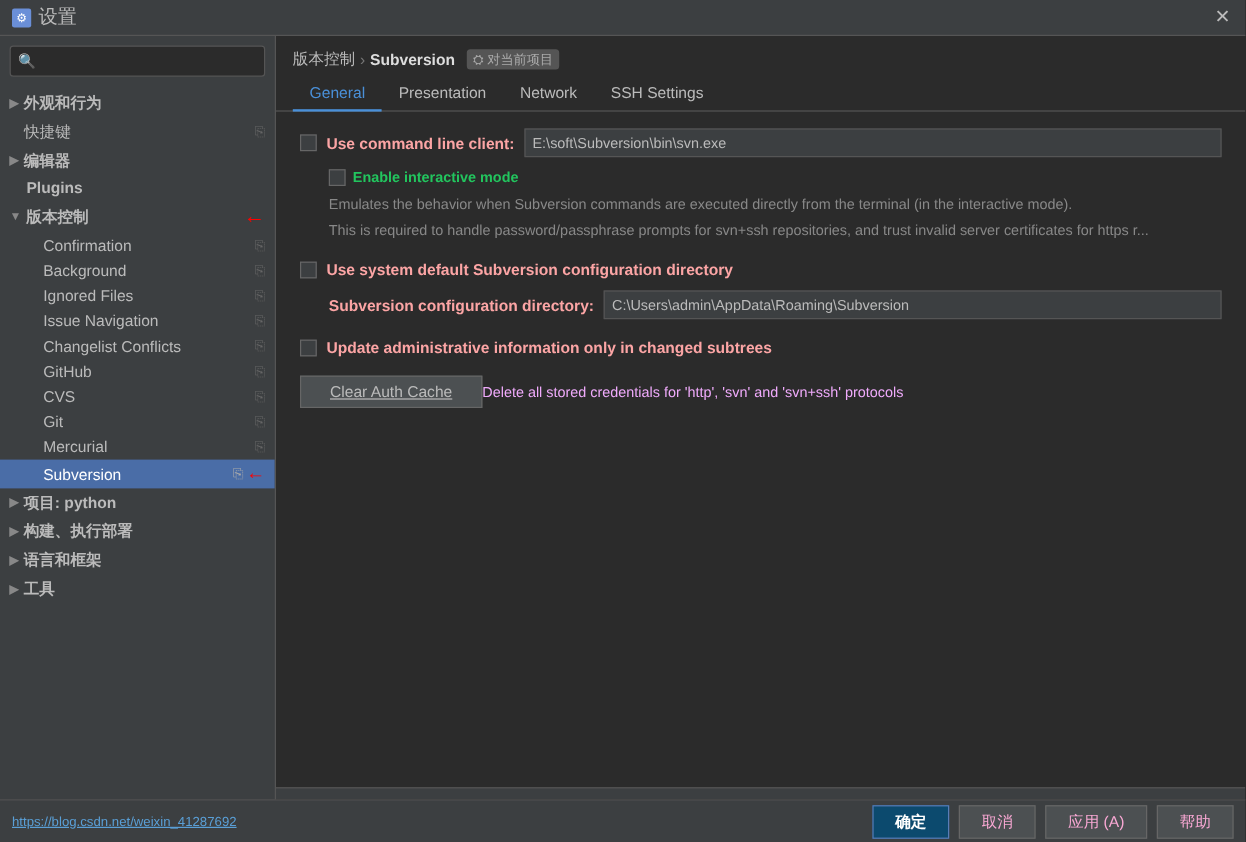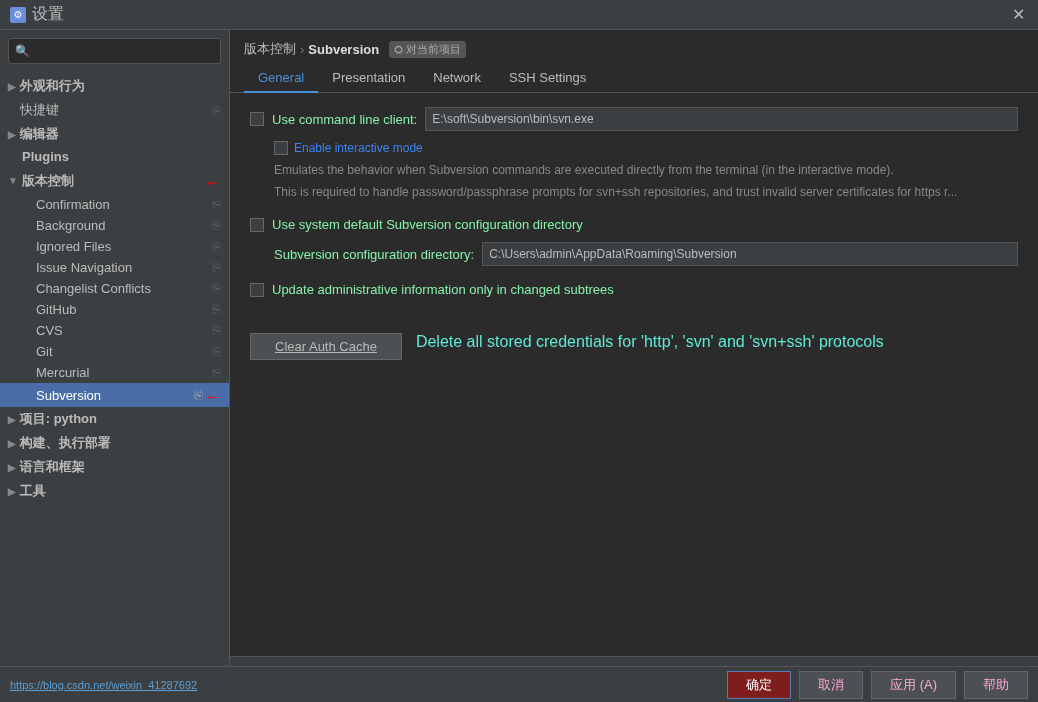--- a/index.html
+++ b/index.html
@@ -167,21 +167,21 @@
       gap: 8px;
     }
     .checkbox-custom {
       width: 14px; height: 14px;
       border: 1px solid #666;
       background: #3c3f41;
       display: inline-block;
       flex-shrink: 0;
       cursor: pointer;
     }
-    .field-label { color: #86efac; white-space: nowrap; }
+    .field-label { color: #fca5a5; white-space: nowrap; font-weight: bold; }
     .field-value {
       background: #3c3f41;
       border: 1px solid #555;
       color: #bbb;
       padding: 2px 6px;
       font-size: 12px;
       flex: 1;
       height: 24px;
       min-width: 0;
     }
@@ -189,48 +189,47 @@
     .indent-block {
       margin-left: 24px;
       margin-bottom: 10px;
     }
     .sub-checkbox-row {
       display: flex;
       align-items: center;
       gap: 6px;
       margin-bottom: 6px;
     }
-    .sub-label { color: #3b82f6; font-size: 12px; }
+    .sub-label { color: #22c55e; font-size: 12px; font-weight: bold; }
     .description-text {
       color: #888;
       font-size: 12px;
       line-height: 1.5;
       margin-bottom: 4px;
     }
 
     .section-block {
       margin-bottom: 16px;
     }
 
     .clear-cache-row {
       display: flex;
-      align-items: flex-start;
-      gap: 14px;
-      margin-top: 36px;
+      align-items: center;
+      margin-top: 16px;
     }
     .clear-cache-btn {
       background: #4c5052;
       border: 1px solid #666;
       color: #bbb;
       padding: 5px 24px;
       cursor: pointer;
       font-size: 13px;
       text-decoration: underline;
     }
-    .cache-desc { color: #5eead4; font-size: 16px; }
+    .cache-desc { color: #f0abfc; font-size: 12px; }
 
     
     .content-area::-webkit-scrollbar,
     .tab-content::-webkit-scrollbar,
     .sidebar::-webkit-scrollbar { width: 6px; }
     .content-area::-webkit-scrollbar-track,
     .tab-content::-webkit-scrollbar-track,
     .sidebar::-webkit-scrollbar-track { background: #2b2b2b; }
     .content-area::-webkit-scrollbar-thumb,
     .tab-content::-webkit-scrollbar-thumb,
@@ -256,23 +255,24 @@
     }
     .bottom-btn {
       background: #4c5052;
       border: 1px solid #666;
       color: #f9a8d4;
       padding: 4px 18px;
       cursor: pointer;
       font-size: 13px;
     }
     .bottom-btn.primary {
-      background: #7f1d1d;
+      background: #0c4a6e;
       border-color: #5a7db7;
       color: #fff;
+      font-weight: bold;
     }
     .bottom-url {
       margin-right: auto;
       color: #5a9fd6;
       font-size: 11px;
       text-decoration: underline;
     }
 
   </style>
 </head>

